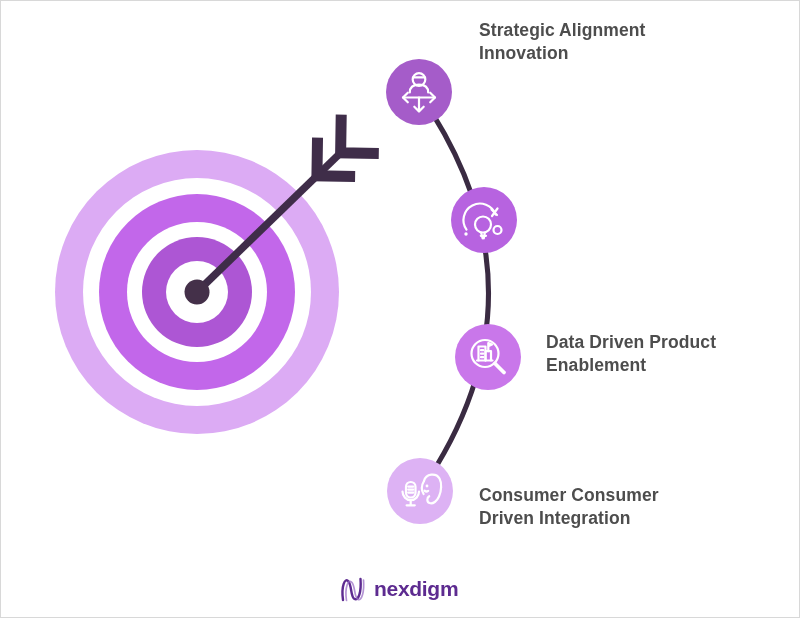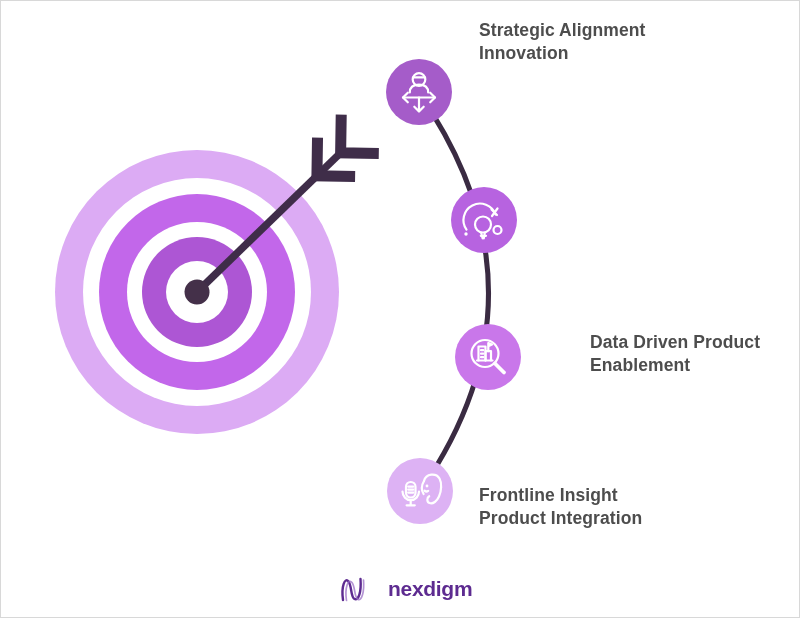--- a/index.html
+++ b/index.html
@@ -24,21 +24,21 @@
     font-weight: 700;
     line-height: 23px;
     color: #4d4d4d;
     letter-spacing: 0.1px;
     white-space: nowrap;
   }
   .step-label span { display: block; }
   .logo {
     position: absolute;
     left: 338px; top: 572px;
-    display: flex; align-items: center; gap: 19px;
+    display: flex; align-items: center; gap: 5px;
   }
   .logo-text {
     font-size: 21px;
     font-weight: 700;
     color: #5d2b90;
     letter-spacing: -0.3px;
   }
 </style>
 </head>
 <body>
@@ -120,28 +120,28 @@
   </svg>
 
   <div class="step-label" style="left:478px; top:18px;">
     <span>Strategic Alignment</span>
     <span>Innovation</span>
   </div>
 
   <div class="step-label" style="left:545px; top:175px;">
   </div>
 
-  <div class="step-label" style="left:545px; top:330px;margin-left:44px;">
+  <div class="step-label" style="left:545px; top:330px;">
     <span>Data Driven Product</span>
     <span>Enablement</span>
   </div>
 
   <div class="step-label" style="left:478px; top:483px;">
-    <span>Frontline Insight</span>
-    <span>Product Integration</span>
+    <span>Consumer Consumer</span>
+    <span>Driven Integration</span>
   </div>
 
   <div class="logo">
     <svg width="30" height="32" viewBox="0 0 30 32">
       <path d="M4,27 C2,13 6,4 9.5,8.5 C13,13 11.5,24 15.5,26 C19.5,28 22.5,19 21.5,6" fill="none" stroke-width="2.4" stroke-linecap="round" stroke="#5d2b90"></path>
       <path d="M7.5,27.5 C5.5,14 9.5,5 13,9.5 C16.5,14 15,24.5 19,26.5 C22.5,28.2 25.5,19.5 24.5,7" fill="none" stroke-width="1.7" stroke-linecap="round" opacity="0.75" stroke="#9a6fc4"></path>
     </svg>
     <span class="logo-text">nexdigm</span>
   </div>
 

